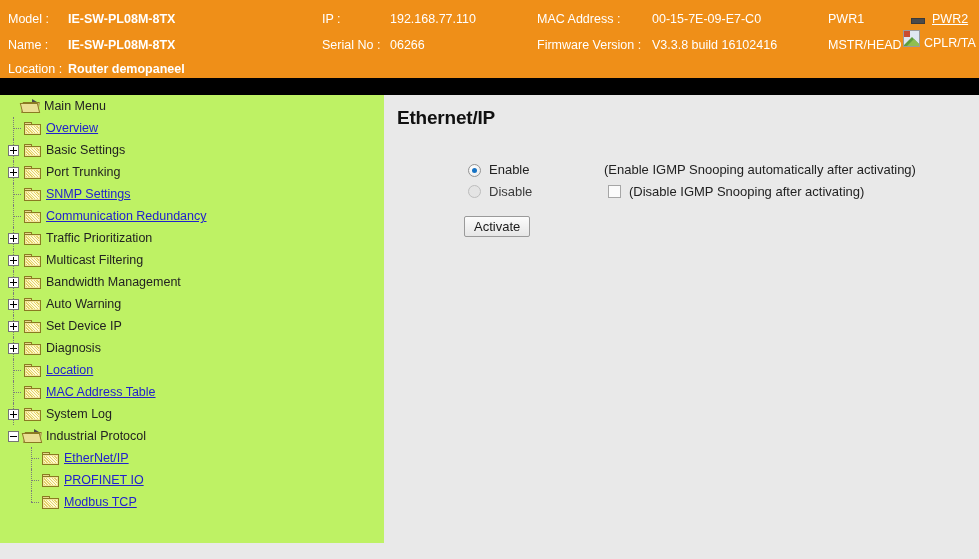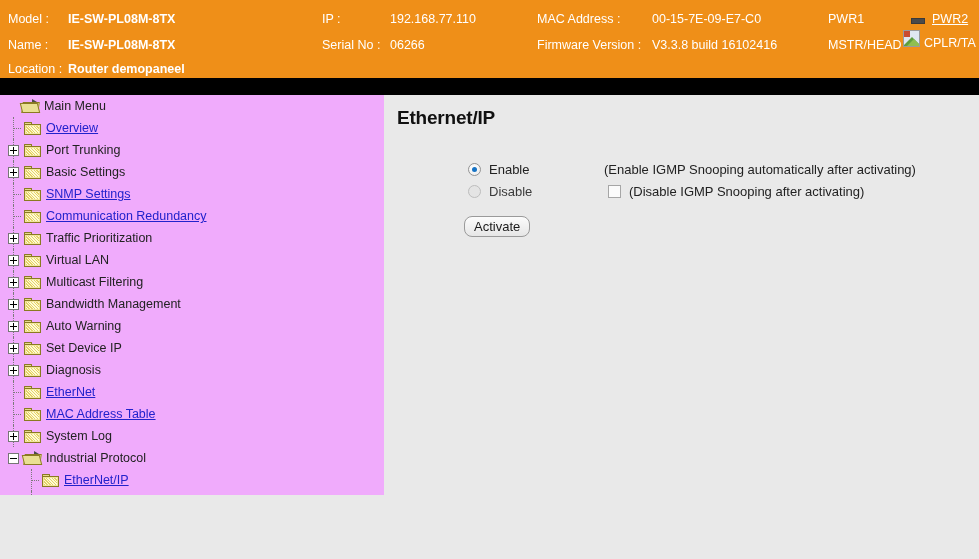--- a/index.html
+++ b/index.html
@@ -103,22 +103,22 @@
     left: 0; top: 78px;
     width: 979px; height: 17px;
     background: #000000;
   }
 
   
   #sidebar {
     position: absolute;
     left: 0; top: 95px;
     width: 384px;
-    height: 400px;
-    background: #f0abfc;
+    height: 448px;
+    background: #bef264;
     overflow: hidden;
   }
   .tree-node {
     position: relative;
     height: 22px;
     line-height: 22px;
     white-space: nowrap;
     font-size: 12.5px;
     color: #222222;
   }
@@ -330,21 +330,21 @@
 
   #activate-button {
     position: absolute;
     left: 464px; top: 216px;
     padding: 2px 9px;
     font-family: "Liberation Sans", sans-serif;
     font-size: 13px;
     color: #1a1a1a;
     background: linear-gradient(#fcfcfc, #e6e6e6);
     border: 1px solid #9a9a9a;
-    border-radius: 8px;
+    border-radius: 2px;
     cursor: pointer;
   }
 
   
   #note-enable, #row-disable-note, #activate-button { position: absolute; }
 </style>
 </head>
 <body>
 
 <div id="device-header">
@@ -416,39 +416,39 @@
         <div class="node-inner">
           <span class="expander dotline">
             <span class="box"></span>
             <span class="hbar"></span>
             <span class="vbar"></span>
           </span>
           <span class="folder small">
             <span class="tab"></span>
             <span class="body"></span>
           </span>
+          <span class="node-label">Basic Settings</span>
+        </div>
+      </div>
+      <div class="tree-node lvl1">
+        <div class="node-inner">
+          <span class="expander dotline">
+            <span class="box"></span>
+            <span class="hbar"></span>
+            <span class="vbar"></span>
+          </span>
+          <span class="folder small">
+            <span class="tab"></span>
+            <span class="body"></span>
+          </span>
           <span class="node-label">Port Trunking</span>
         </div>
       </div>
       <div class="tree-node lvl1">
         <div class="node-inner">
-          <span class="expander dotline">
-            <span class="box"></span>
-            <span class="hbar"></span>
-            <span class="vbar"></span>
-          </span>
-          <span class="folder small">
-            <span class="tab"></span>
-            <span class="body"></span>
-          </span>
-          <span class="node-label">Basic Settings</span>
-        </div>
-      </div>
-      <div class="tree-node lvl1">
-        <div class="node-inner">
           <span class="connector"></span>
           <span class="folder small">
             <span class="tab"></span>
             <span class="body"></span>
           </span>
           <span class="node-label link">SNMP Settings</span>
         </div>
       </div>
       <div class="tree-node lvl1">
         <div class="node-inner">
@@ -478,34 +478,20 @@
         <div class="node-inner">
           <span class="expander dotline">
             <span class="box"></span>
             <span class="hbar"></span>
             <span class="vbar"></span>
           </span>
           <span class="folder small">
             <span class="tab"></span>
             <span class="body"></span>
           </span>
-          <span class="node-label">Virtual LAN</span>
-        </div>
-      </div>
-      <div class="tree-node lvl1">
-        <div class="node-inner">
-          <span class="expander dotline">
-            <span class="box"></span>
-            <span class="hbar"></span>
-            <span class="vbar"></span>
-          </span>
-          <span class="folder small">
-            <span class="tab"></span>
-            <span class="body"></span>
-          </span>
           <span class="node-label">Multicast Filtering</span>
         </div>
       </div>
       <div class="tree-node lvl1">
         <div class="node-inner">
           <span class="expander dotline">
             <span class="box"></span>
             <span class="hbar"></span>
             <span class="vbar"></span>
           </span>
@@ -558,21 +544,21 @@
           <span class="node-label">Diagnosis</span>
         </div>
       </div>
       <div class="tree-node lvl1">
         <div class="node-inner">
           <span class="connector"></span>
           <span class="folder small">
             <span class="tab"></span>
             <span class="body"></span>
           </span>
-          <span class="node-label link">EtherNet</span>
+          <span class="node-label link">Location</span>
         </div>
       </div>
       <div class="tree-node lvl1">
         <div class="node-inner">
           <span class="connector"></span>
           <span class="folder small">
             <span class="tab"></span>
             <span class="body"></span>
           </span>
           <span class="node-label link">MAC Address Table</span>
@@ -636,21 +622,21 @@
           <span class="node-label link">Modbus TCP</span>
         </div>
       </div>
     </div>
 </div>
 
 <div id="main-content">
   <div id="page-title">Ethernet/IP</div>
 </div>
 
-<div class="opt-row" id="row-enable" style="left:468px; top:162px;">
+<div class="opt-row" id="row-enable" style="left:468px; top:162px;align-items:flex-end;">
   <span class="radio checked"></span>
   <span class="opt-label">Enable</span>
 </div>
 
 <div class="opt-row" id="row-disable" style="left:468px; top:184px;">
   <span class="radio dim"></span>
   <span class="opt-label dim">Disable</span>
 </div>
 
 <div class="note" id="note-enable">(Enable IGMP Snooping automatically after activating)</div>

